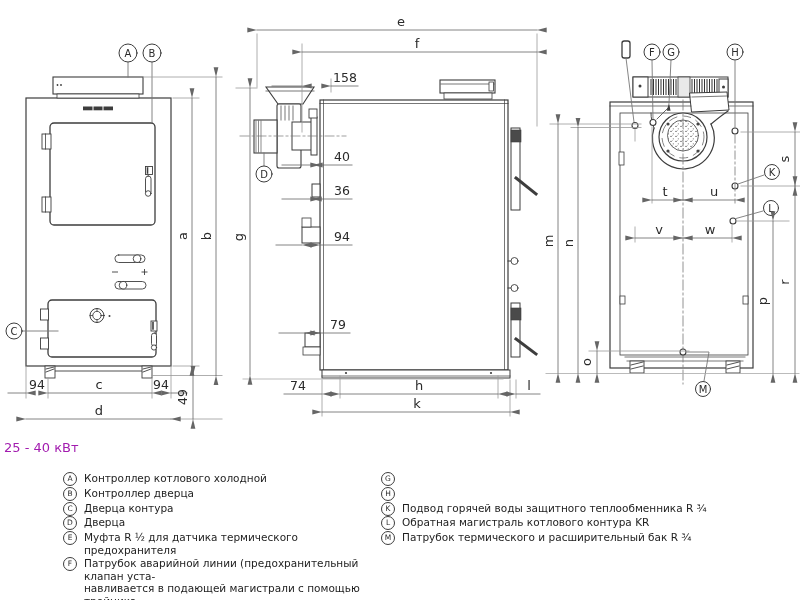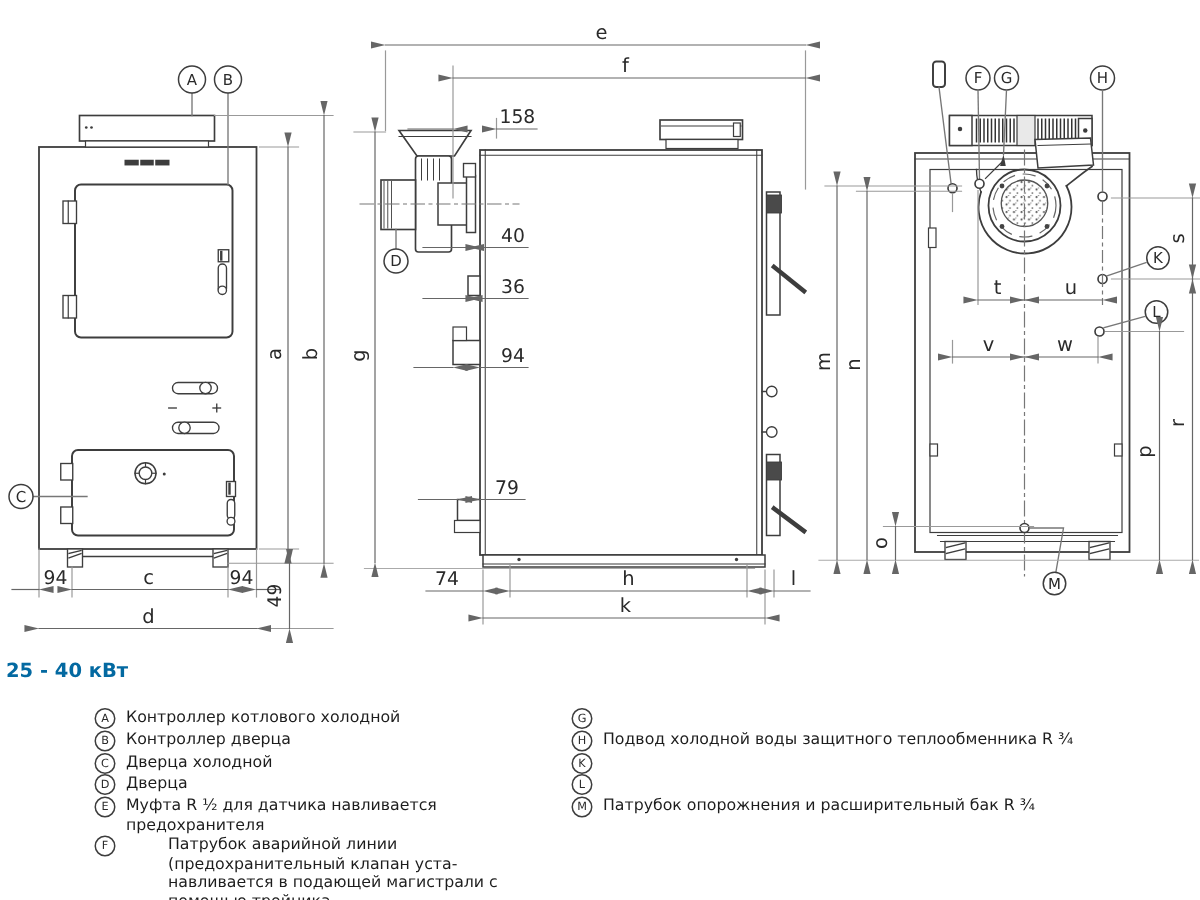--- a/index.html
+++ b/index.html
@@ -2,28 +2,28 @@
 <html><head>
 <meta charset="utf-8">
 <style>
   html,body{margin:0;padding:0;background:#fff;}
   #stage{position:relative;width:800px;height:600px;background:#fff;overflow:hidden;
          font-family:"DejaVu Sans","Liberation Sans",sans-serif;color:#222;}
   #drawing{position:absolute;left:0;top:0;}
   .dimtxt{font-size:13px;fill:#2a2a2a;}
   .numtxt{font-size:12.5px;fill:#2a2a2a;}
   .ctxt{font-size:10px;fill:#2a2a2a;}
-  #power{position:absolute;left:4px;top:440px;font-size:13px;color:#0369a1;font-weight:bold;}
+  #power{position:absolute;left:4px;top:440px;font-size:13px;color:#a21caf;}
   .legend{position:absolute;top:472px;font-size:10.5px;line-height:12.6px;color:#1d1d1d;}
   #legend-left{left:63px;width:310px;}
   #legend-right{left:381px;width:410px;}
   .lrow{display:flex;align-items:flex-start;margin:0 0 0.8px 0;}
   .badge{flex:0 0 auto;width:12px;height:12px;border:1px solid #3d3d3d;border-radius:50%;
          font-size:7.5px;line-height:12px;text-align:center;margin:0 7px 0 0;color:#2a2a2a;}
-  .ltext{display:block;margin-left:28px;}
+  .ltext{display:block;}
 </style>
 </head>
 <body>
 <div id="stage">
 
 <svg id="drawing" width="800" height="436" viewBox="0 0 800 436">
   <defs>
     <marker id="da" viewBox="0 0 10 6" refX="0.3" refY="3" markerWidth="10" markerHeight="6" markerUnits="userSpaceOnUse" orient="auto-start-reverse">
       <path d="M0.3,3 L10,0.6 L10,5.4 Z" fill="#666"></path>
     </marker>
@@ -414,53 +414,54 @@
   <div class="lrow">
     <span class="badge">A</span>
     <span>Контроллер котлового холодной</span>
   </div>
   <div class="lrow">
     <span class="badge">B</span>
     <span>Контроллер дверца</span>
   </div>
   <div class="lrow">
     <span class="badge">C</span>
-    <span>Дверца холодной</span>
+    <span>Дверца контура</span>
   </div>
   <div class="lrow">
     <span class="badge">D</span>
     <span>Дверца</span>
   </div>
   <div class="lrow">
     <span class="badge">E</span>
-    <span>Муфта R ½ для датчика навливается предохранителя</span>
+    <span>Муфта R ½ для датчика термического предохранителя</span>
   </div>
   <div class="lrow">
     <span class="badge">F</span>
     <span>
       <span class="ltext">Патрубок аварийной линии (предохранительный клапан уста-</span>
       <span class="ltext">навливается в подающей магистрали с помощью тройника,</span>
 
     </span>
   </div>
 </div>
 
 <div id="legend-right" class="legend">
   <div class="lrow">
     <span class="badge">G</span>
   </div>
   <div class="lrow">
     <span class="badge">H</span>
-    <span>Подвод холодной воды защитного теплообменника R ¾</span>
   </div>
   <div class="lrow">
     <span class="badge">K</span>
+    <span>Подвод горячей воды защитного теплообменника R ¾</span>
   </div>
   <div class="lrow">
     <span class="badge">L</span>
+    <span>Обратная магистраль котлового контура KR</span>
   </div>
   <div class="lrow">
     <span class="badge">M</span>
-    <span>Патрубок опорожнения и расширительный бак R ¾</span>
+    <span>Патрубок термического и расширительный бак R ¾</span>
   </div>
 </div>
 
 </div>
 
 </body></html>

